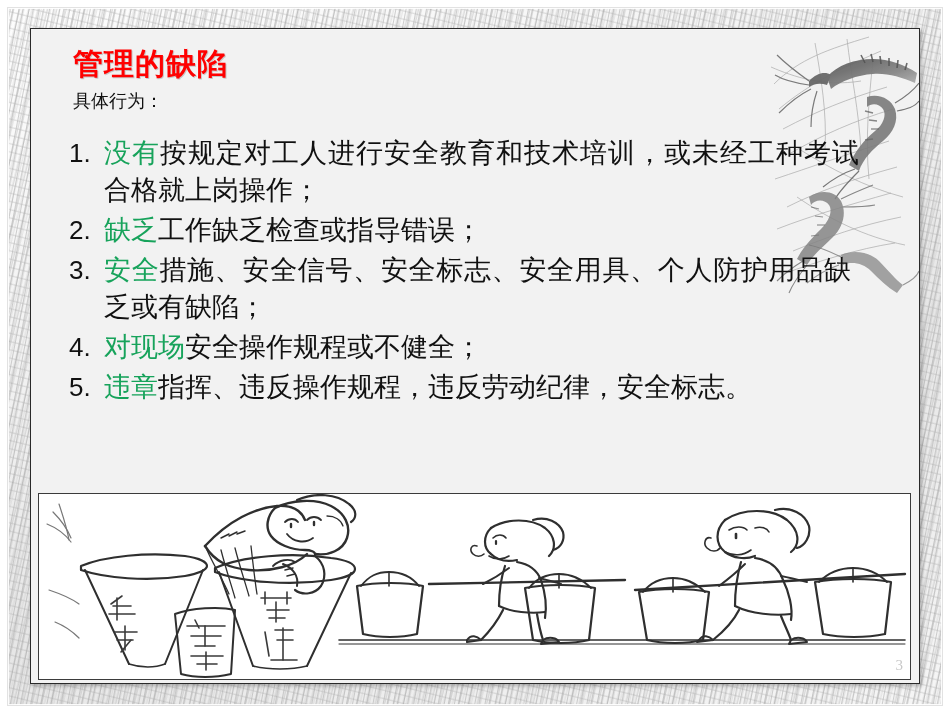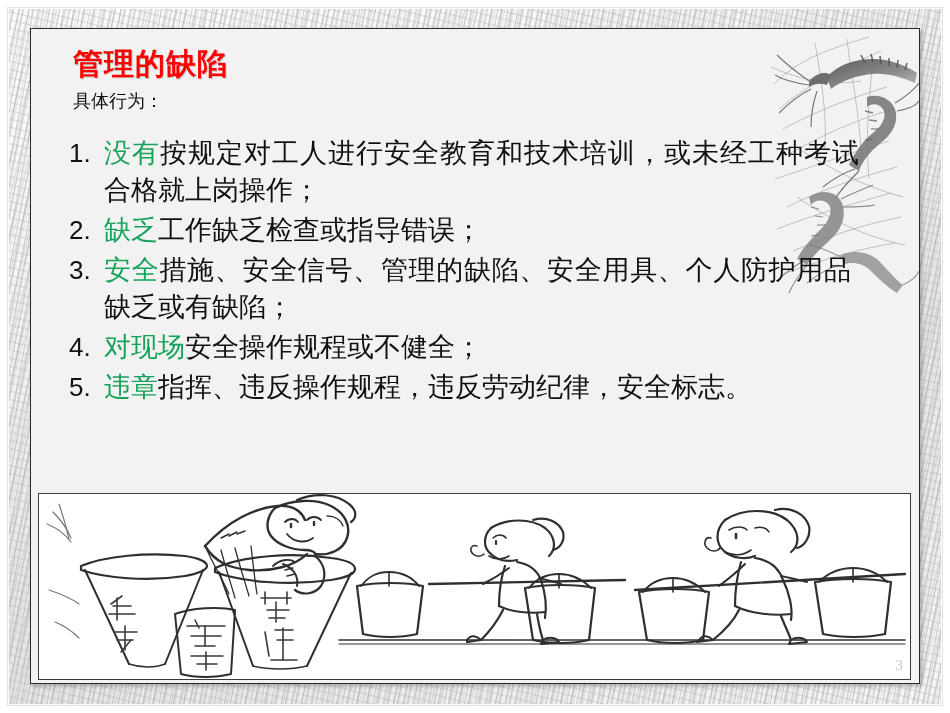--- a/index.html
+++ b/index.html
@@ -262,21 +262,21 @@
       <div class="subtitle">具体行为：</div>
 
       <ol class="list">
         <li class="list-item w1">
           <span class="num">1.</span><span class="hl">没有</span><span>按规定对工人进行安全教育和技术培训，或未经工种考试合格就上岗操作；</span>
         </li>
         <li class="list-item w2">
           <span class="num">2.</span><span class="hl">缺乏</span><span>工作缺乏检查或指导错误；</span>
         </li>
         <li class="list-item w3">
-          <span class="num">3.</span><span class="hl">安全</span><span>措施、安全信号、管理的缺陷、安全用具、个人防护用品缺乏或有缺陷；</span>
+          <span class="num">3.</span><span class="hl">安全</span><span>措施、安全信号、安全标志、安全用具、个人防护用品缺乏或有缺陷；</span>
         </li>
         <li class="list-item w4">
           <span class="num">4.</span><span class="hl">对现场</span><span>安全操作规程或不健全；</span>
         </li>
         <li class="list-item w5">
           <span class="num">5.</span><span class="hl">违章</span><span>指挥、违反操作规程，违反劳动纪律，安全标志。</span>
         </li>
       </ol>
 
       <div class="cartoon">

